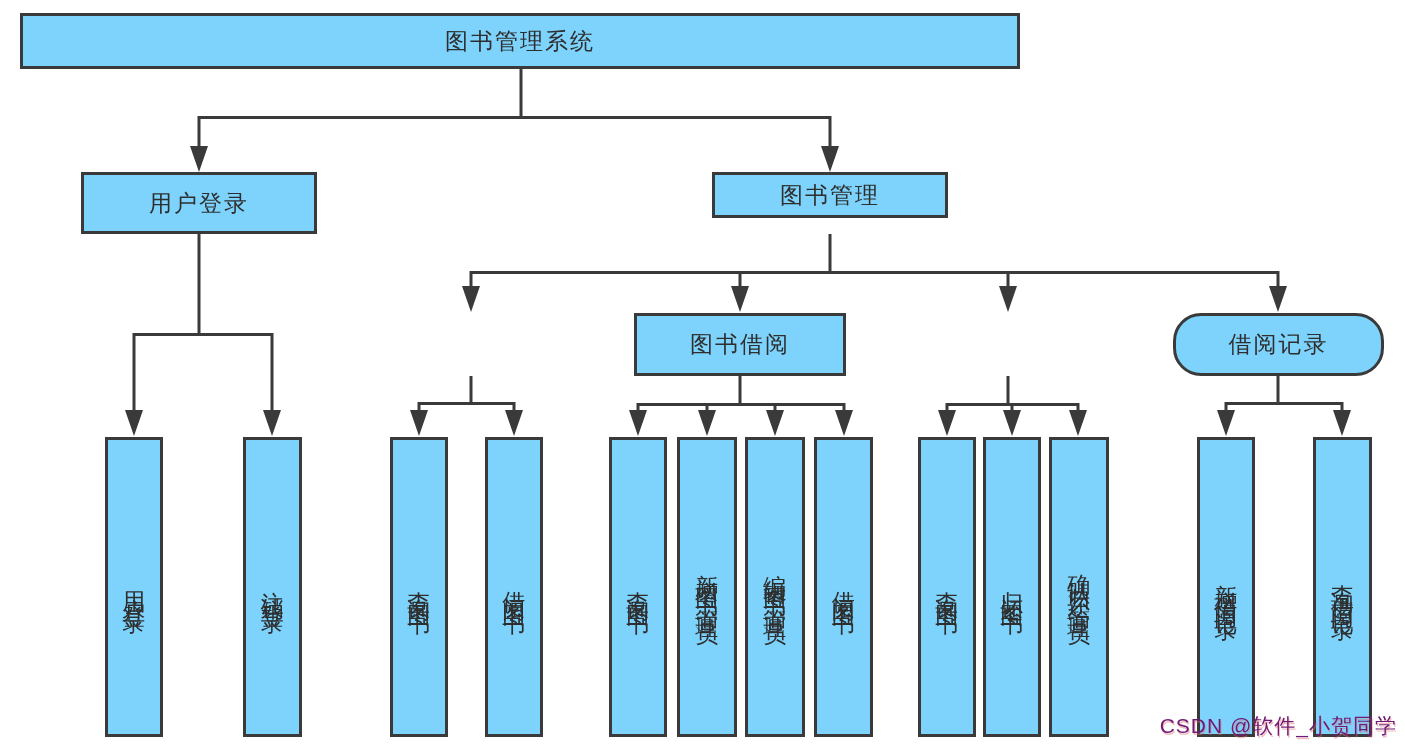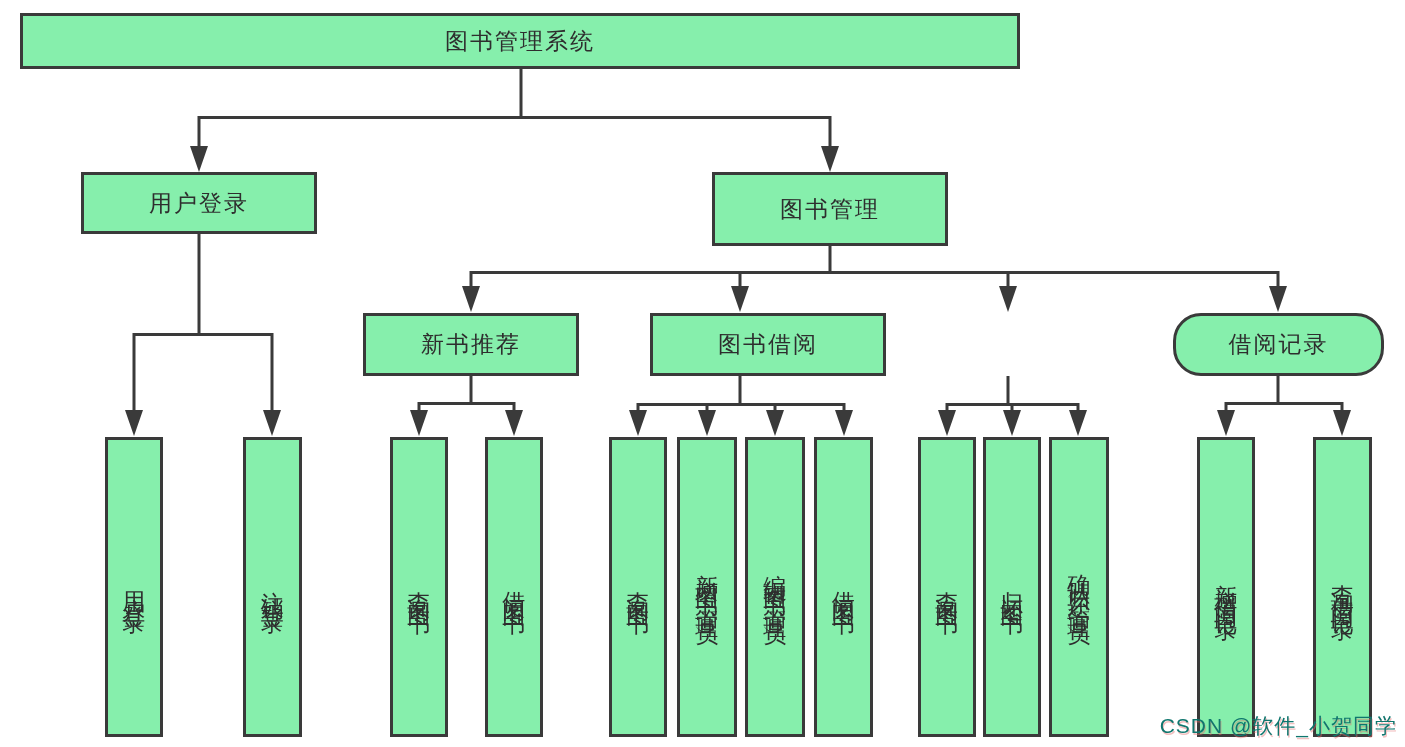--- a/index.html
+++ b/index.html
@@ -20,21 +20,21 @@
     left: 0;
     top: 0;
     width: 1405px;
     height: 747px;
     z-index: 1;
   }
   .node {
     position: absolute;
     box-sizing: border-box;
     border: 3px solid #3a3a3a;
-    background: #86efac;
+    background: #7dd3fc;
     display: flex;
     align-items: center;
     justify-content: center;
     color: #2e2e2e;
     z-index: 2;
   }
   .hnode {
     font-size: 23px;
     letter-spacing: 2px;
     white-space: nowrap;
@@ -46,21 +46,21 @@
     line-height: 1.15;
     letter-spacing: 7px;
     color: #2e2e2e;
   }
   .watermark {
     position: absolute;
     right: 8px;
     top: 712px;
     font-size: 21px;
     letter-spacing: 1px;
-    color: #0f766e;
+    color: #701a75;
     text-shadow: 1px 2px 0 rgba(226, 110, 110, 0.45);
     white-space: nowrap;
     z-index: 10;
   }
 </style>
 </head>
 <body>
 
 <div class="canvas">
 
@@ -111,28 +111,25 @@
     </g>
   </svg>
 
   <div class="node hnode" style="left:20px; top:13px; width:1000px; height:56px;">
     <span>图书管理系统</span>
   </div>
 
   <div class="node hnode" style="left:81px; top:172px; width:236px; height:62px;">
     <span>用户登录</span>
   </div>
-  <div class="node hnode" style="left:712px; top:172px; width:236px; height:74px;">
+  <div class="node hnode" style="left:712px; top:172px; width:236px; height:46px;">
     <span>图书管理</span>
   </div>
 
-  <div class="node hnode" style="left:363px; top:313px; width:216px; height:63px;">
-    <span>新书推荐</span>
-  </div>
-  <div class="node hnode" style="left:650px; top:313px; width:236px; height:63px;">
+  <div class="node hnode" style="left:634px; top:313px; width:212px; height:63px;">
     <span>图书借阅</span>
   </div>
   <div class="node hnode" style="left:1173px; top:313px; width:211px; height:63px;border-radius:28px;">
     <span>借阅记录</span>
   </div>
 
   <div class="node leaf" style="left:105px; top:437px; width:58px; height:300px;">
     <span class="vtext">用户登录</span>
   </div>
   <div class="node leaf" style="left:243px; top:437px; width:59px; height:300px;">

